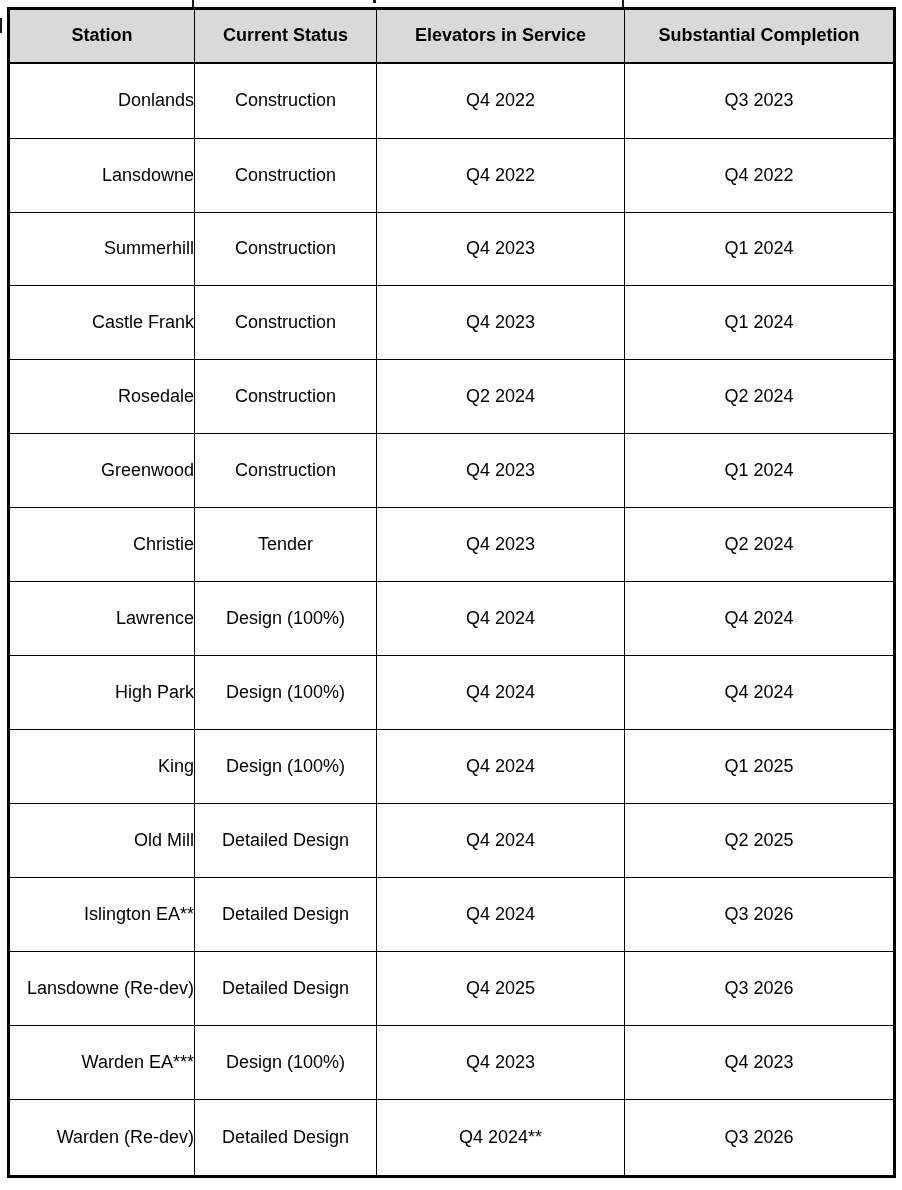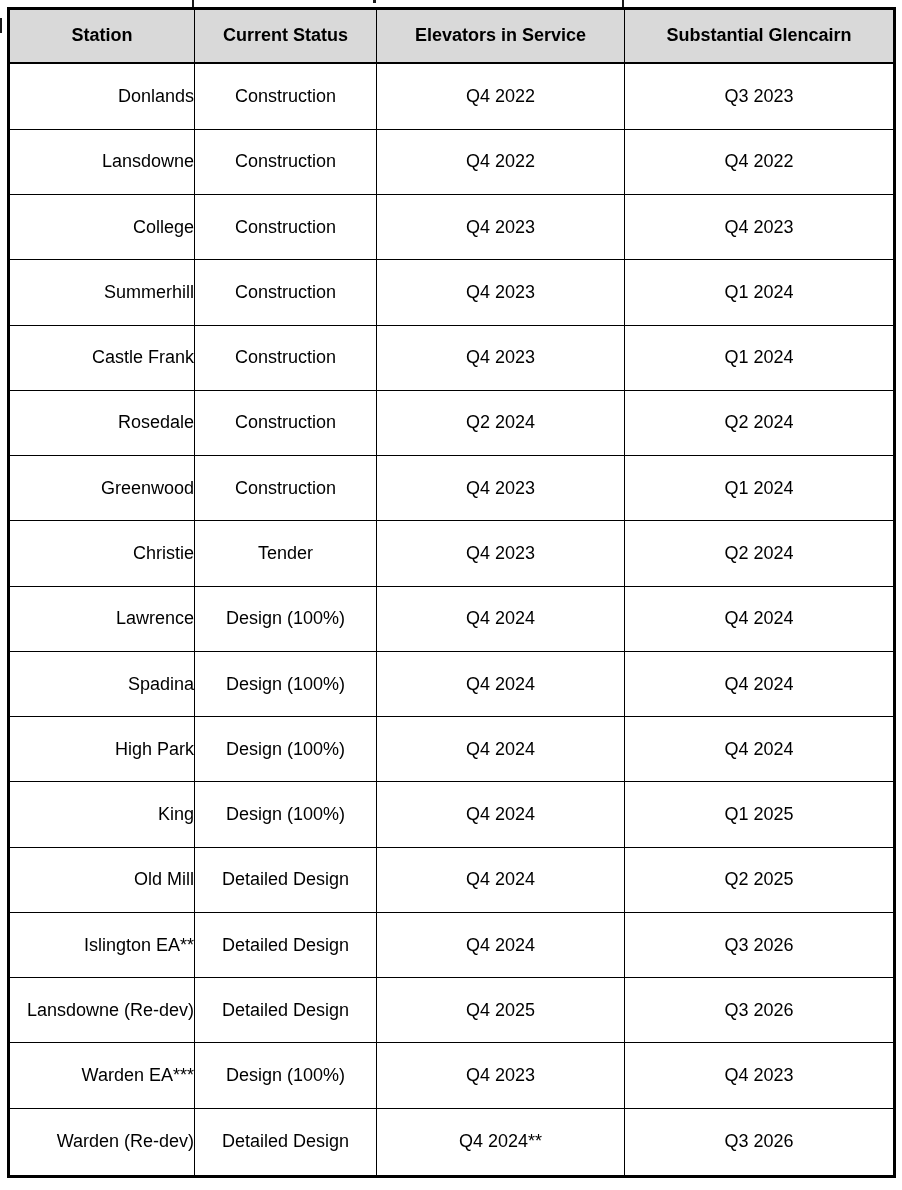--- a/index.html
+++ b/index.html
@@ -74,41 +74,35 @@
         <col style="width: 186px;">
         <col style="width: 182px;">
         <col style="width: 248px;">
         <col style="width: 270px;">
       </colgroup>
     <thead>
       <tr>
           <th>Station</th>
           <th>Current Status</th>
           <th>Elevators in Service</th>
-          <th>Substantial Glencairn</th>
+          <th>Substantial Completion</th>
         </tr>
     </thead>
     <tbody>
         <tr>
           <td class="station">Donlands</td>
           <td>Construction</td>
           <td>Q4 2022</td>
           <td>Q3 2023</td>
         </tr>
         <tr>
           <td class="station">Lansdowne</td>
           <td>Construction</td>
           <td>Q4 2022</td>
           <td>Q4 2022</td>
-        </tr>
-        <tr>
-          <td class="station">College</td>
-          <td>Construction</td>
-          <td>Q4 2023</td>
-          <td>Q4 2023</td>
         </tr>
         <tr>
           <td class="station">Summerhill</td>
           <td>Construction</td>
           <td>Q4 2023</td>
           <td>Q1 2024</td>
         </tr>
         <tr>
           <td class="station">Castle Frank</td>
           <td>Construction</td>
@@ -128,26 +122,20 @@
           <td>Q1 2024</td>
         </tr>
         <tr>
           <td class="station">Christie</td>
           <td>Tender</td>
           <td>Q4 2023</td>
           <td>Q2 2024</td>
         </tr>
         <tr>
           <td class="station">Lawrence</td>
-          <td>Design (100%)</td>
-          <td>Q4 2024</td>
-          <td>Q4 2024</td>
-        </tr>
-        <tr>
-          <td class="station">Spadina</td>
           <td>Design (100%)</td>
           <td>Q4 2024</td>
           <td>Q4 2024</td>
         </tr>
         <tr>
           <td class="station">High Park</td>
           <td>Design (100%)</td>
           <td>Q4 2024</td>
           <td>Q4 2024</td>
         </tr>

